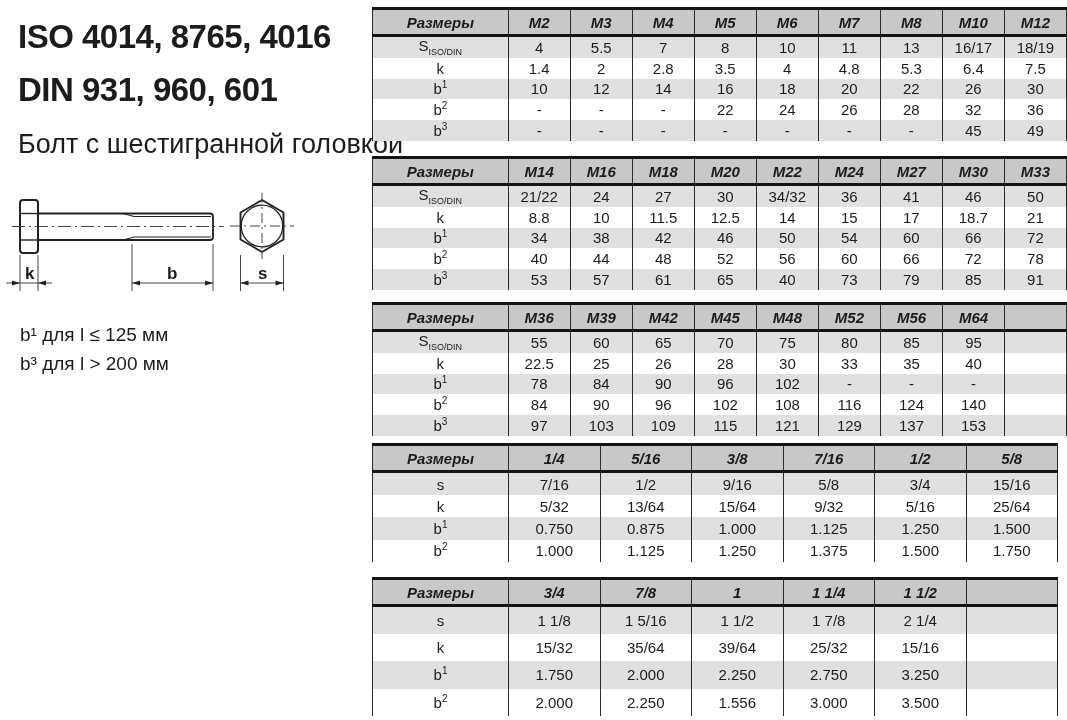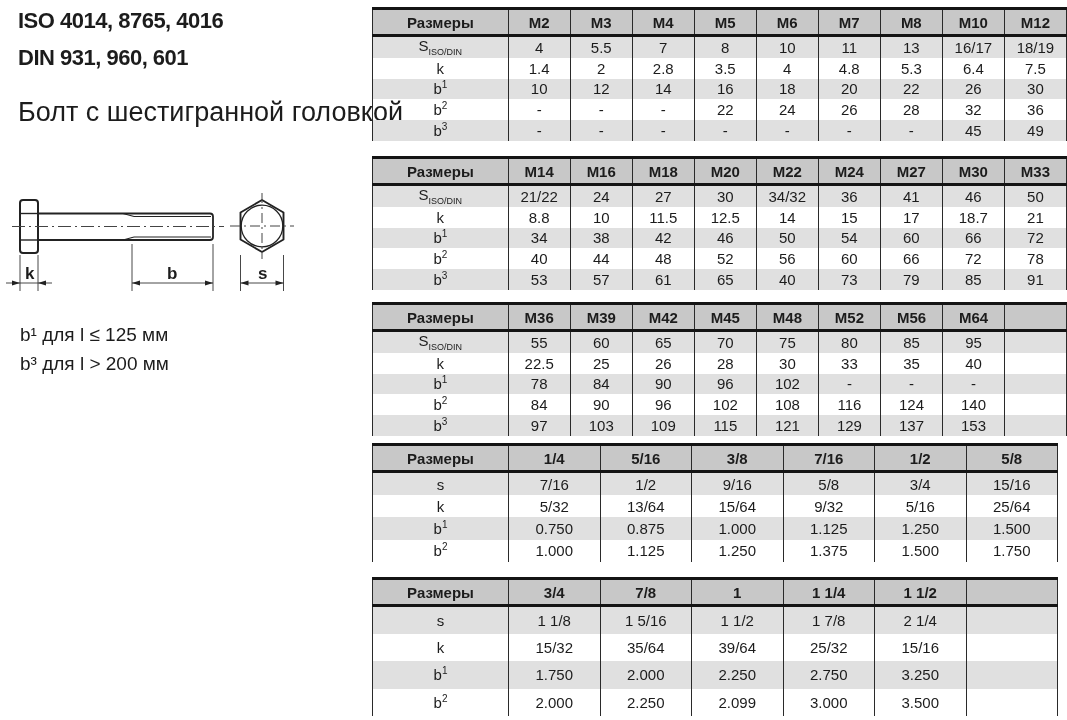--- a/index.html
+++ b/index.html
@@ -3,32 +3,32 @@
 <meta charset="utf-8">
 <style>
   html,body{margin:0;padding:0;background:#ffffff;}
   .page{
     position:relative;width:1067px;height:720px;background:#fff;overflow:hidden;
     font-family:"Liberation Sans",sans-serif;color:#1c1c1c;
     --header-bg:#c8c8c8;--row-shaded:#e0e0e0;--row-plain:#ffffff;--line:#141414;
   }
   
   .left-head{position:absolute;left:18px;top:2px;}
-  .title{font-size:22px;font-weight:bold;line-height:37px;letter-spacing:-0.5px;white-space:nowrap;}
+  .title{font-size:33px;font-weight:bold;line-height:37px;letter-spacing:-0.5px;white-space:nowrap;margin-top:16px;}
   .subtitle{font-size:27px;line-height:30px;white-space:nowrap;}
   .subtitle.first{margin-top:21px;}
   .drawing{position:absolute;left:0;top:185px;}
   .notes{position:absolute;left:20px;top:320px;}
   .note{font-size:19px;line-height:29px;white-space:nowrap;}
   
   .dim-table{
     position:absolute;left:372px;border-collapse:collapse;table-layout:fixed;
     border-top:3px solid var(--line);border-left:1px solid #2a2a2a;border-right:1px solid #2a2a2a;
   }
-  .dim-table thead tr{background:var(--header-bg);}
+  .dim-table thead tr{background:var(--header-bg);font-style:italic;}
   .dim-table thead th{border-bottom:3px solid var(--line);font-weight:bold;font-size:15px;height:24px;padding:0;}
   .dim-table td{font-size:15px;text-align:center;padding:0;}
   .dim-table th + th, .dim-table td + td{border-left:1px solid #2a2a2a;}
   .dim-table tr.shade{background:var(--row-shaded);}
   .dim-table sub{font-size:9px;text-align:right;}
   .dim-table sup{font-size:10px;vertical-align:super;line-height:0;}
   .t0{top:7px;}  .t1{top:156px;} .t2{top:302px;} .t3{top:443px;} .t4{top:577px;}
   .t0 th:first-child,.t1 th:first-child,.t2 th:first-child,.t3 th:first-child,.t4 th:first-child{width:135px;}
   .t0 th,.t1 th,.t2 th{width:61.2px;}
   .t3 th,.t4 th{width:90.5px;}
@@ -419,21 +419,21 @@
             <td>2.000</td>
             <td>2.250</td>
             <td>2.750</td>
             <td>3.250</td>
             <td></td>
           </tr>
           <tr>
             <td>b<sup>2</sup></td>
             <td>2.000</td>
             <td>2.250</td>
-            <td>2.099</td>
+            <td>1.556</td>
             <td>3.000</td>
             <td>3.500</td>
             <td></td>
           </tr>
         </tbody>
       </table>
     </div>
 
 </div>
 

